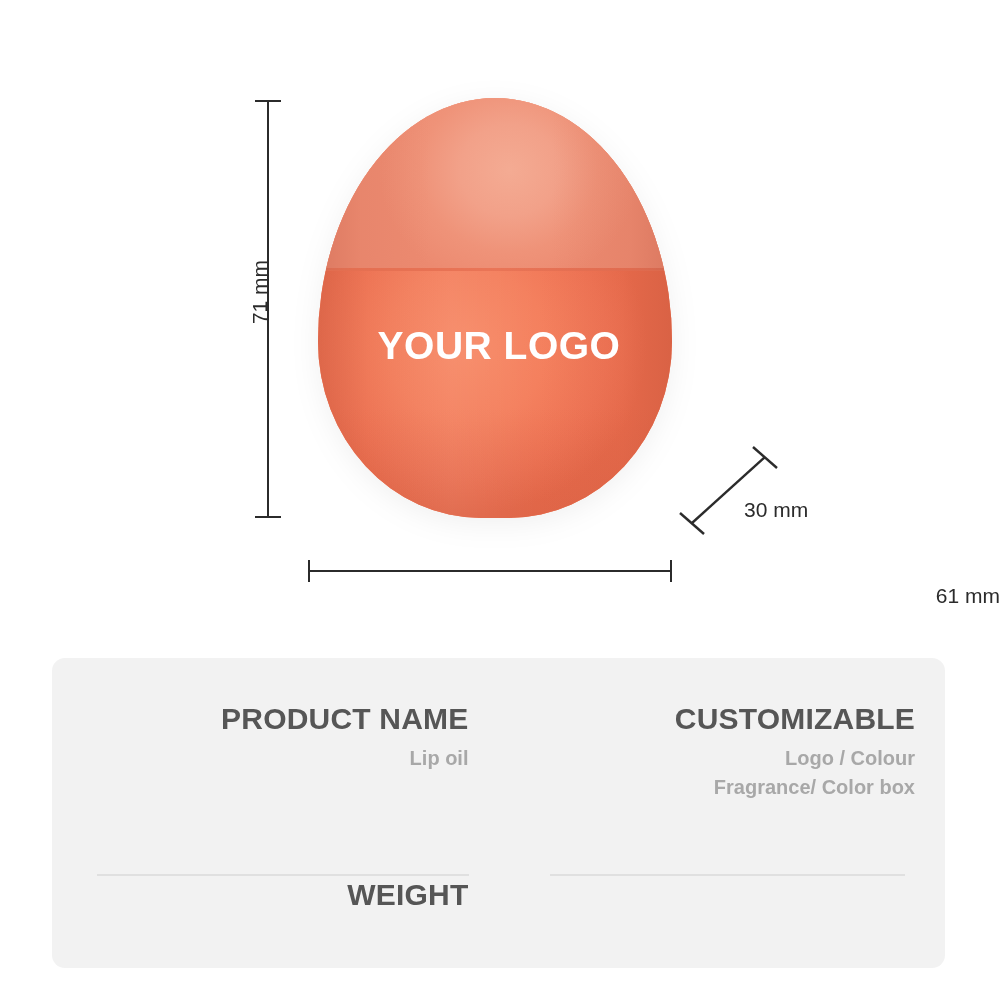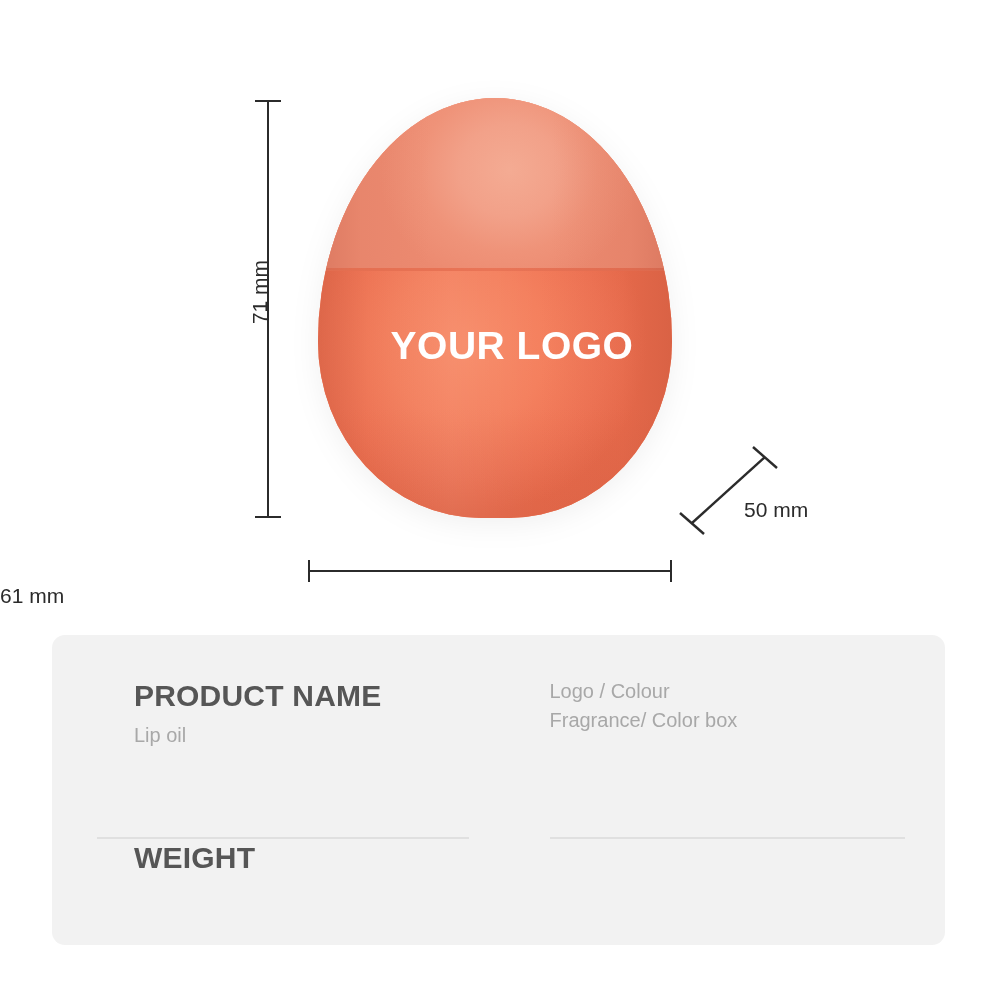--- a/index.html
+++ b/index.html
@@ -102,21 +102,21 @@
         rgba(255,255,255,0.00) 62%,
         rgba(190,82,56,0.10) 86%,
         rgba(190,82,56,0.36) 100%),
       linear-gradient(to bottom,
         rgba(255,255,255,0.00) 55%,
         rgba(176,74,50,0.16) 100%);
   }
 
   #jar-logo {
     position: absolute;
-    left: 17px;
+    left: 4px;
     top: 228px;
     width: 100%;
     text-align: center;
     color: #ffffff;
     font-size: 39px;
     font-weight: bold;
     letter-spacing: 0.5px;
     line-height: 1;
     z-index: 3;
   }
@@ -141,43 +141,44 @@
     left: 228px;
     top: 280px;
     transform: rotate(-90deg);
     transform-origin: center center;
   }
 
   
   #dim-width-line    { left: 308px; top: 570px; width: 364px; height: 2px; }
   #dim-width-cap-l   { left: 308px; top: 560px; width: 2px; height: 22px; }
   #dim-width-cap-r   { left: 670px; top: 560px; width: 2px; height: 22px; }
-  #dim-width-label   { left: 0; top: 584px; width: 1000px; text-align: left; }
+  #dim-width-label   { left: 0; top: 584px; width: 1000px; text-align: right; }
 
   
   #dim-depth-svg {
     position: absolute;
     left: 670px;
     top: 445px;
     width: 130px;
     height: 100px;
   }
   #dim-depth-label { left: 744px; top: 498px; }
 
   
   #spec-panel {
     position: absolute;
     left: 52px;
-    top: 635px;
+    top: 658px;
     width: 893px;
     height: 310px;
     background: #f2f2f2;
     border-radius: 13px;
     box-sizing: border-box;
     padding: 42px 0 0 0;
+    text-align: right;
   }
   .spec-grid {
     display: grid;
     grid-template-columns: 1fr 1fr;
     grid-template-rows: auto auto;
     height: 100%;
     box-sizing: border-box;
   }
   .spec-cell {
     padding-left: 82px;
@@ -209,21 +210,21 @@
     font-weight: bold;
     line-height: 1.27;
     letter-spacing: 0.2px;
     margin: 0 0 6px 0;
   }
   .spec-value {
     color: #a8a8a8;
     font-size: 20px;
     line-height: 1.47;
     margin: 0;
-    font-weight: normal;
+    font-weight: bold;
   }
 </style>
 </head>
 <body>
 
 <div id="product-stage">
 
   <div id="jar">
     <div id="jar-lid"></div>
     <div id="jar-seam"></div>
@@ -239,32 +240,33 @@
   <div class="dim-line" id="dim-width-line"></div>
   <div class="dim-line" id="dim-width-cap-l"></div>
   <div class="dim-line" id="dim-width-cap-r"></div>
   <div class="dim-label" id="dim-width-label">61 mm</div>
 
   <svg id="dim-depth-svg" viewBox="0 0 130 100">
     <line x1="22" y1="78" x2="95" y2="12" stroke="#2b2b2b" stroke-width="2.4"></line>
     <line x1="10" y1="68" x2="34" y2="89" stroke="#2b2b2b" stroke-width="2.4"></line>
     <line x1="83" y1="2" x2="107" y2="23" stroke="#2b2b2b" stroke-width="2.4"></line>
   </svg>
-  <div class="dim-label" id="dim-depth-label">50 mm</div>
+  <div class="dim-label" id="dim-depth-label">30 mm</div>
 </div>
 
 <div id="spec-panel">
   <div class="spec-grid">
 
     <div class="spec-cell row-top col-left">
       <p class="spec-title">PRODUCT NAME</p>
       <p class="spec-value">Lip oil</p>
     </div>
 
     <div class="spec-cell row-top col-right">
+      <p class="spec-title">CUSTOMIZABLE</p>
       <p class="spec-value">Logo / Colour<br>Fragrance/ Color box</p>
     </div>
 
     <div class="spec-cell row-bottom col-left">
       <p class="spec-title">WEIGHT</p>
     </div>
 
 
   </div>
 </div>

